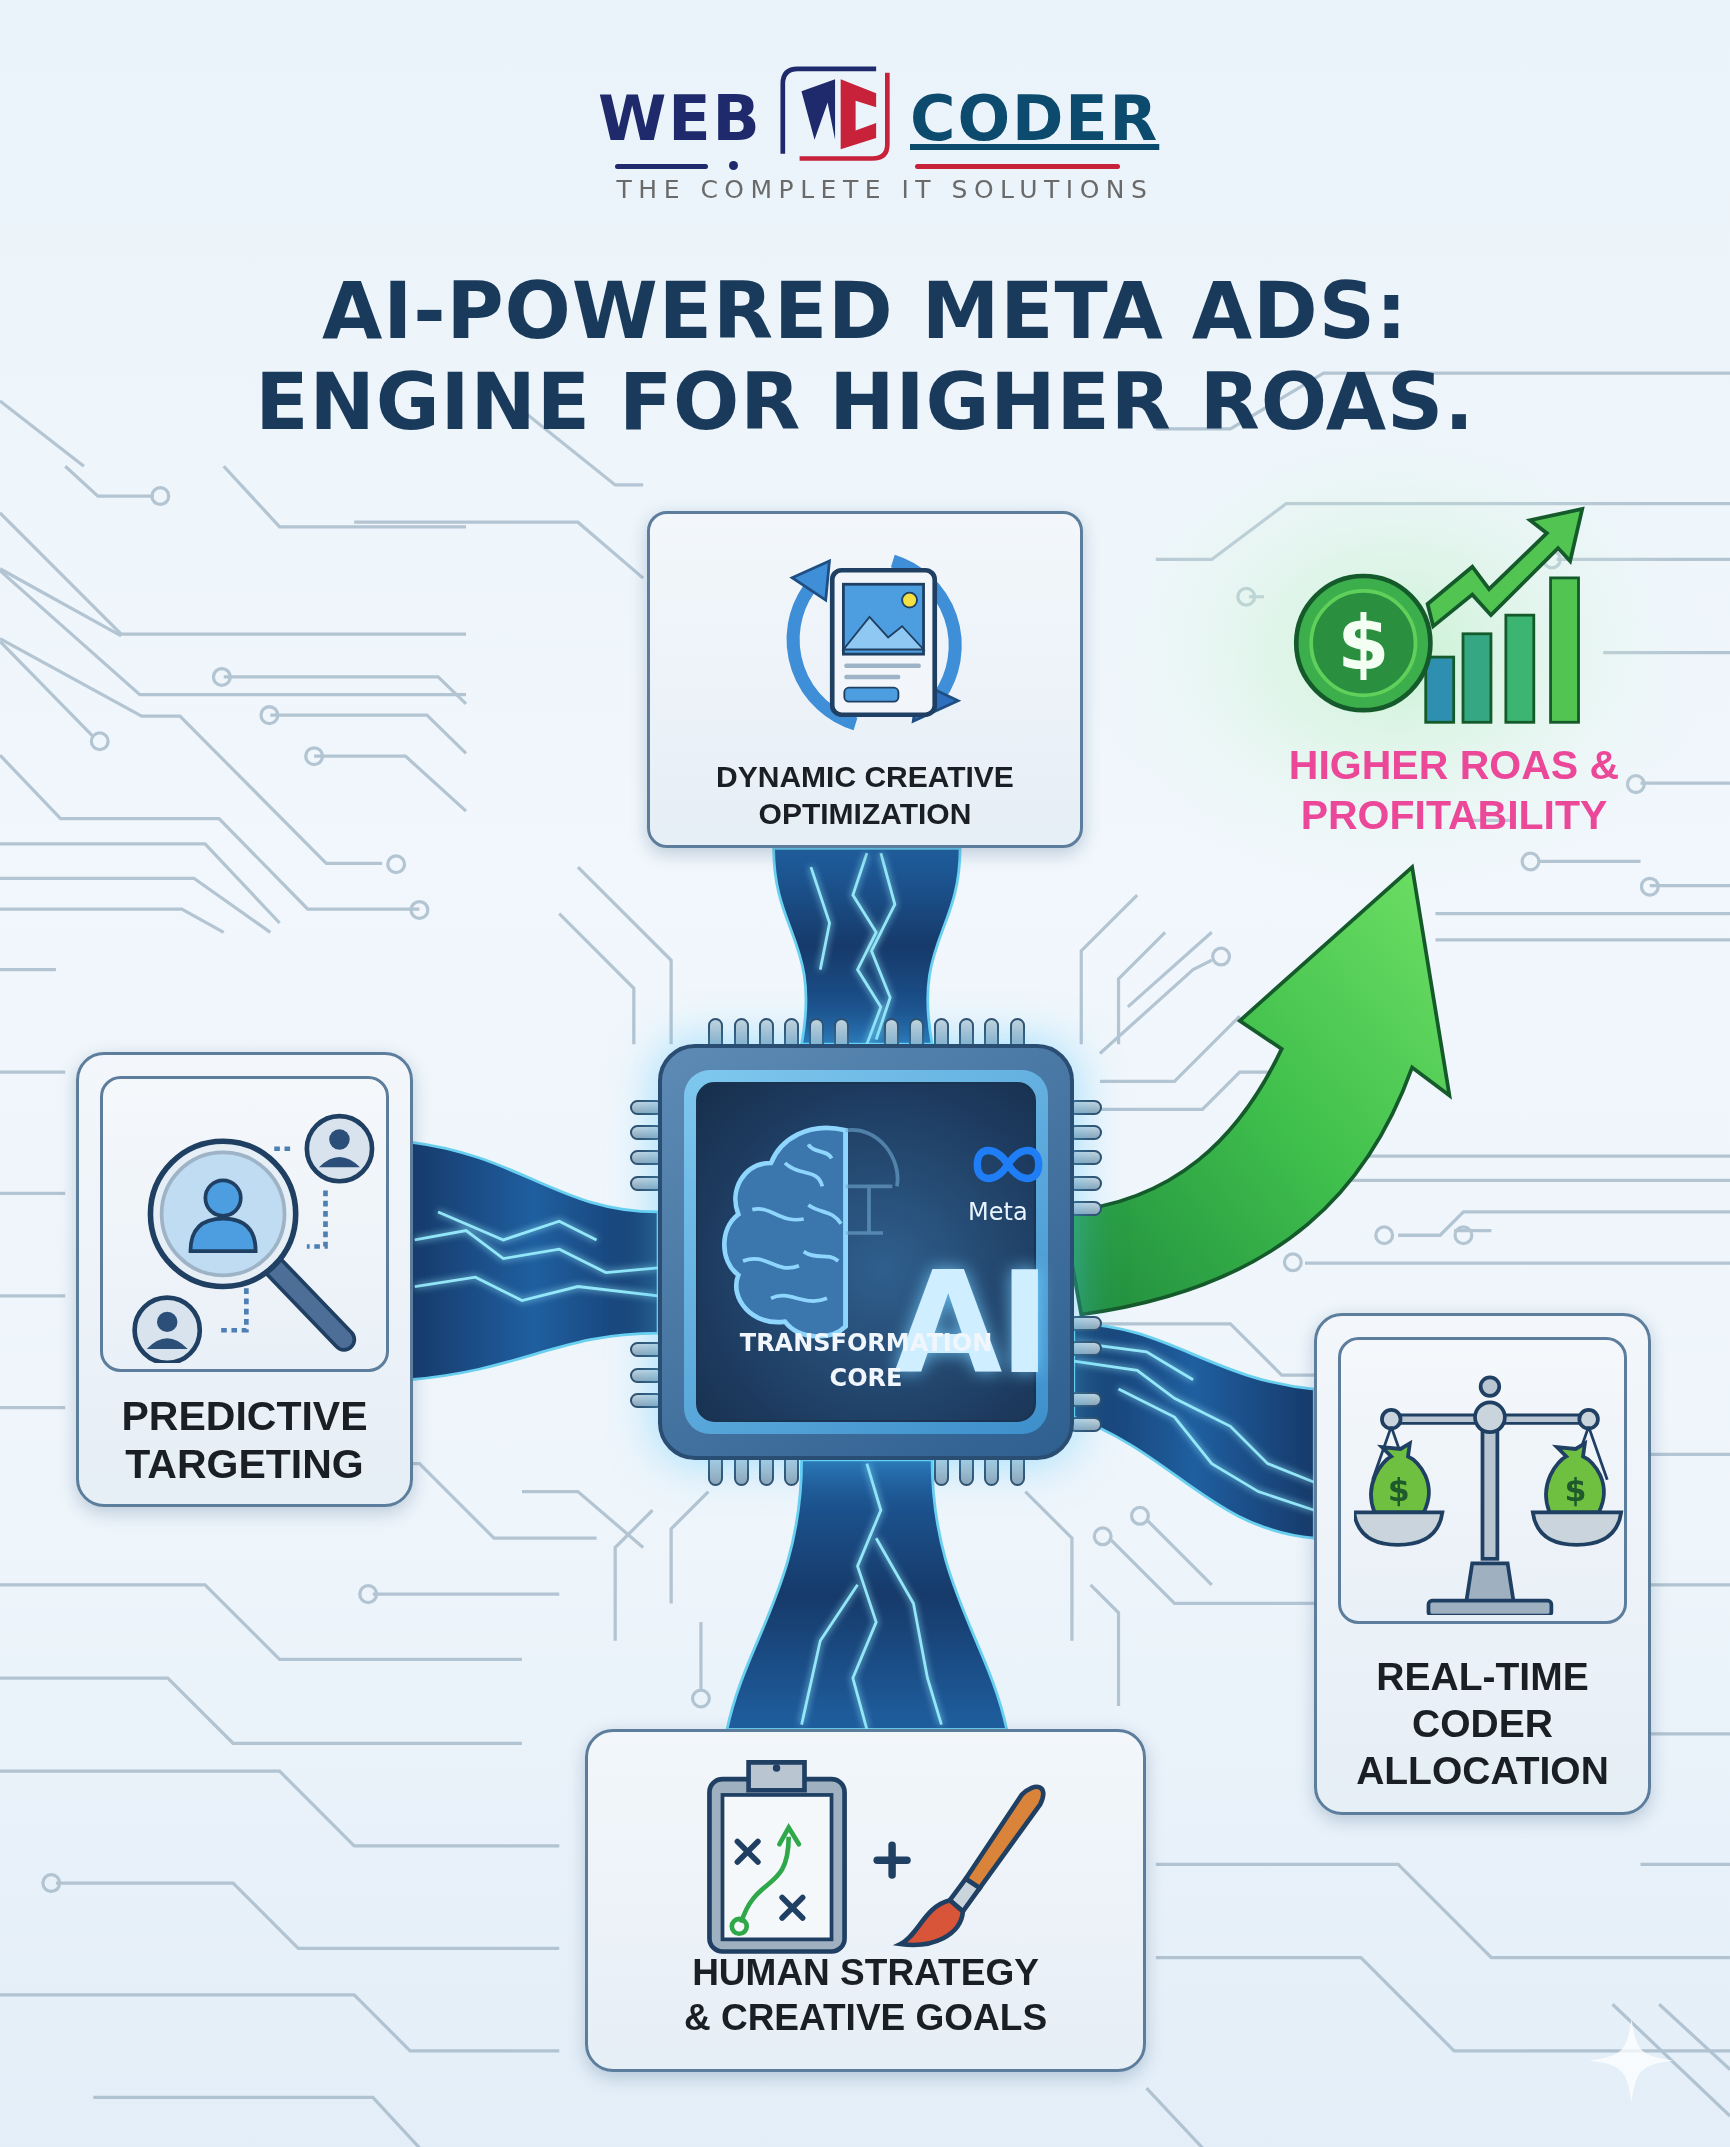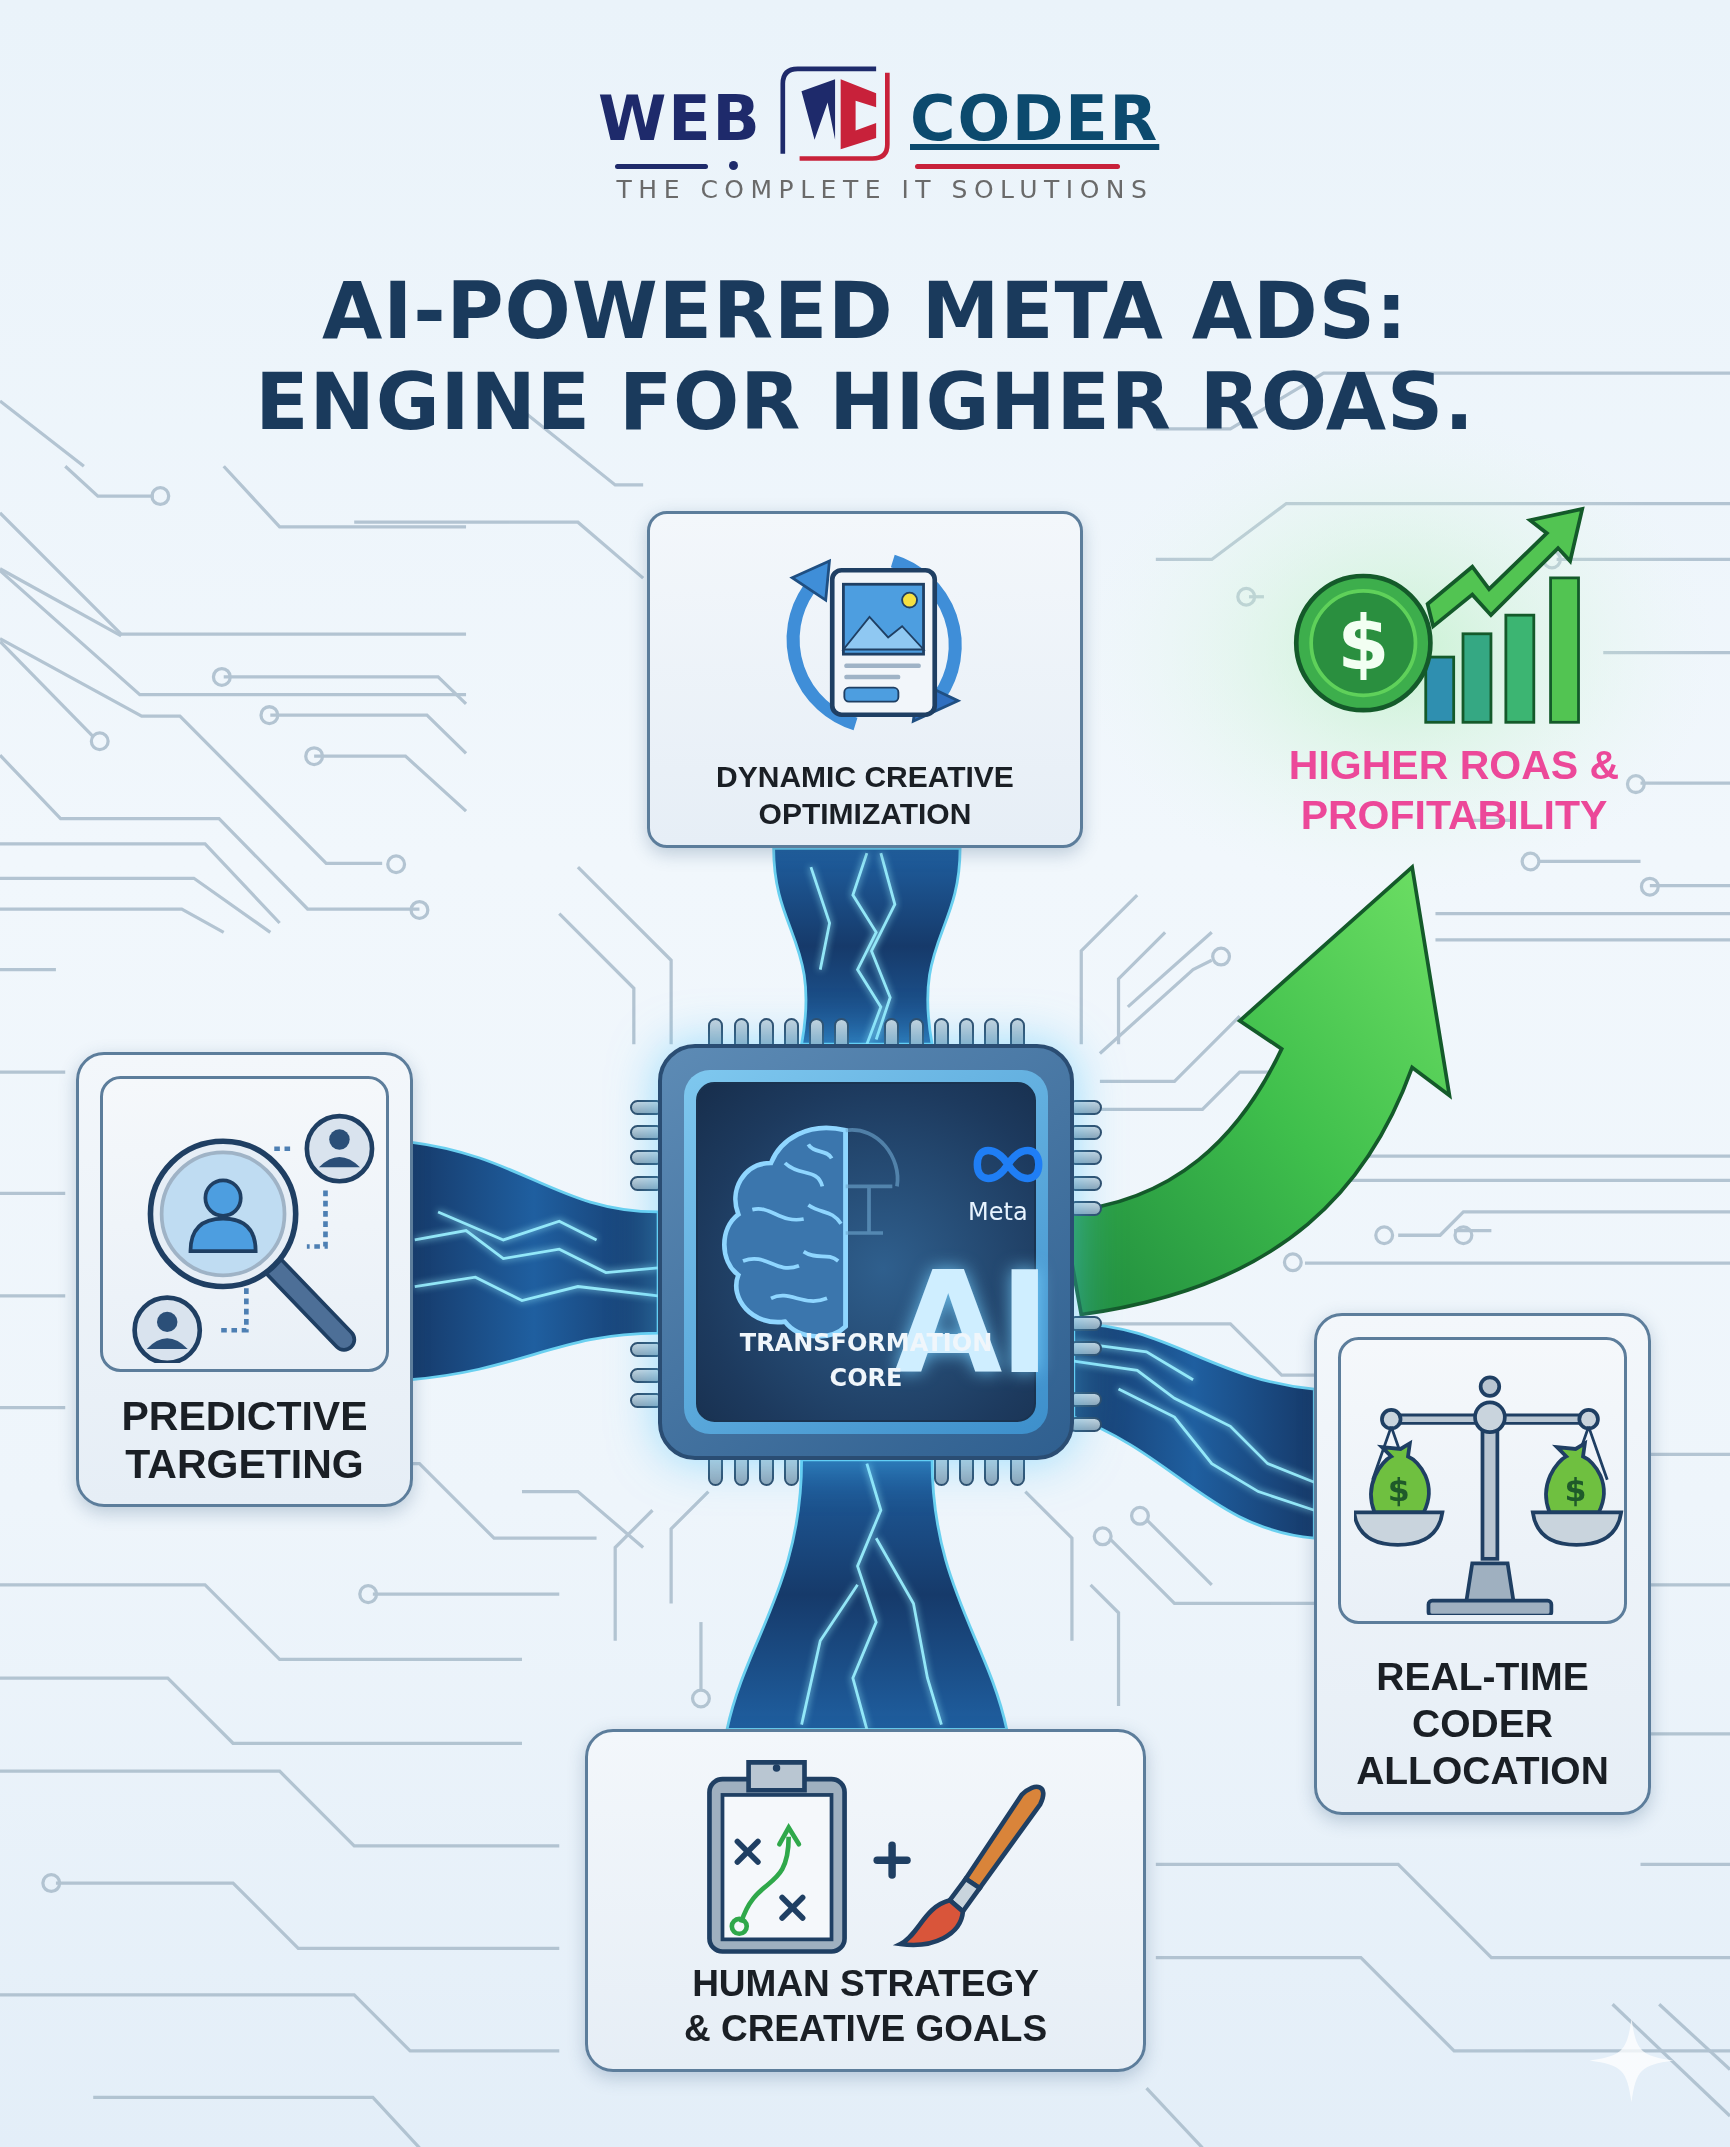--- a/index.html
+++ b/index.html
@@ -435,21 +435,21 @@
     <path d="M85 98 L95 80 L106 98" stroke="#2fa84a" stroke-width="5" fill="none" stroke-linecap="round"></path>
     <circle cx="42" cy="186" r="8" fill="none" stroke="#2fa84a" stroke-width="5"></circle>
     <g stroke="#1f3f63" stroke-width="8" stroke-linecap="round">
       <line x1="190" y1="115" x2="222" y2="115"></line>
         <line x1="206" y1="99" x2="206" y2="131"></line>
     </g>
     <path d="M345 45 C360 30, 375 35, 365 55 L300 145 L285 135 Z" fill="#d9843a" stroke="#1f3f63" stroke-width="5"></path>
     <path d="M300 145 L285 135 L268 158 L282 170 Z" fill="#c9d4dd" stroke="#1f3f63" stroke-width="5"></path>
     <path d="M282 170 L268 158 C240 165, 235 195, 215 205 C250 210, 280 195, 282 170 Z" fill="#d9553a" stroke="#1f3f63" stroke-width="5"></path>
   </svg>
-  <div class="card-label" style="top:229px; font-size:37px; line-height:45px;">
+  <div class="card-label" style="top:218px; font-size:37px; line-height:45px;">
     <div>HUMAN STRATEGY</div>
     <div>&amp; CREATIVE GOALS</div>
   </div>
 </div>
 
 <svg class="abs" style="left:1585px; top:2014px;" width="93" height="93" viewBox="0 0 100 100">
   <path d="M50 5 C55 40, 60 45, 95 50 C60 55, 55 60, 50 95 C45 60, 40 55, 5 50 C40 45, 45 40, 50 5 Z" fill="#ffffff" opacity="0.75"></path>
 </svg>
 
 

